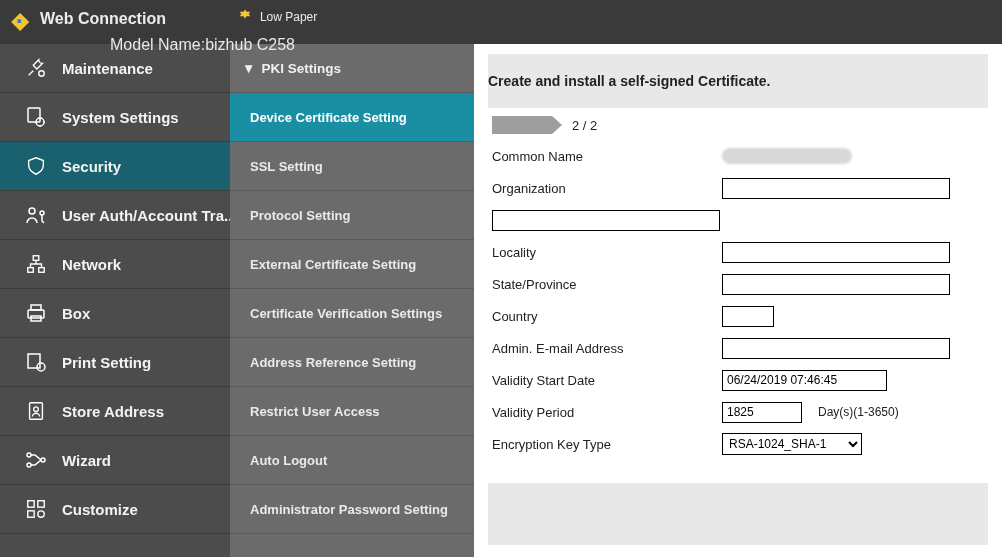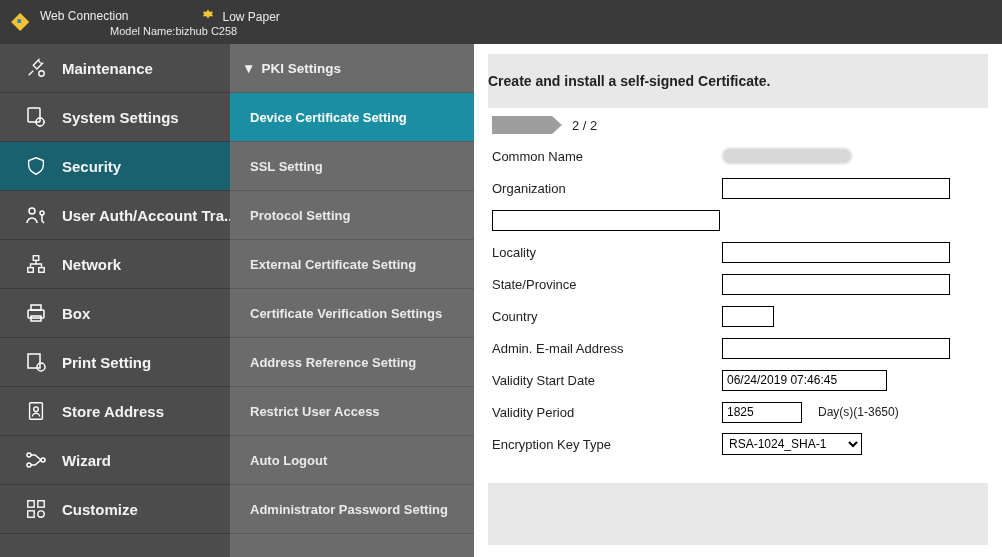--- a/index.html
+++ b/index.html
@@ -11,22 +11,22 @@
     background: #3a3a3a;
     display: flex;
     align-items: center;
     color: #fff;
     padding-left: 10px;
     position: relative;
   }
   .header .logo-block { display: flex; align-items: flex-start; line-height: 1.1; }
   .header .ps-icon { width: 24px; height: 24px; margin-right: 6px; display:flex; align-items:center; justify-content:center; }
   .header .titles { display:flex; flex-direction:column; }
-  .header .app-title { font-size: 12px; font-weight: 400; color:#ececec; }
-  .header .model { font-size: 11px; color:#e8e8e8; margin-top:0; margin-left:28px; }
+  .header .app-title { font-size: 16px; font-weight: 700; color:#ececec; }
+  .header .model { font-size: 16px; color:#e8e8e8; margin-top:11px; margin-left:28px; }
   .header .low-paper { display:flex; align-items:center; margin-left: 40px; font-size: 12px; color:#eaeaea; }
   .header .low-paper svg { margin-right: 6px; }
 
   
   .body { display:flex; height: calc(557px - 44px); }
 
   
   .col1 { width: 230px; background:#4c4c4c; color:#f3f3f3; }
   .nav-item {
     height: 49px; display:flex; align-items:center; gap:12px;

